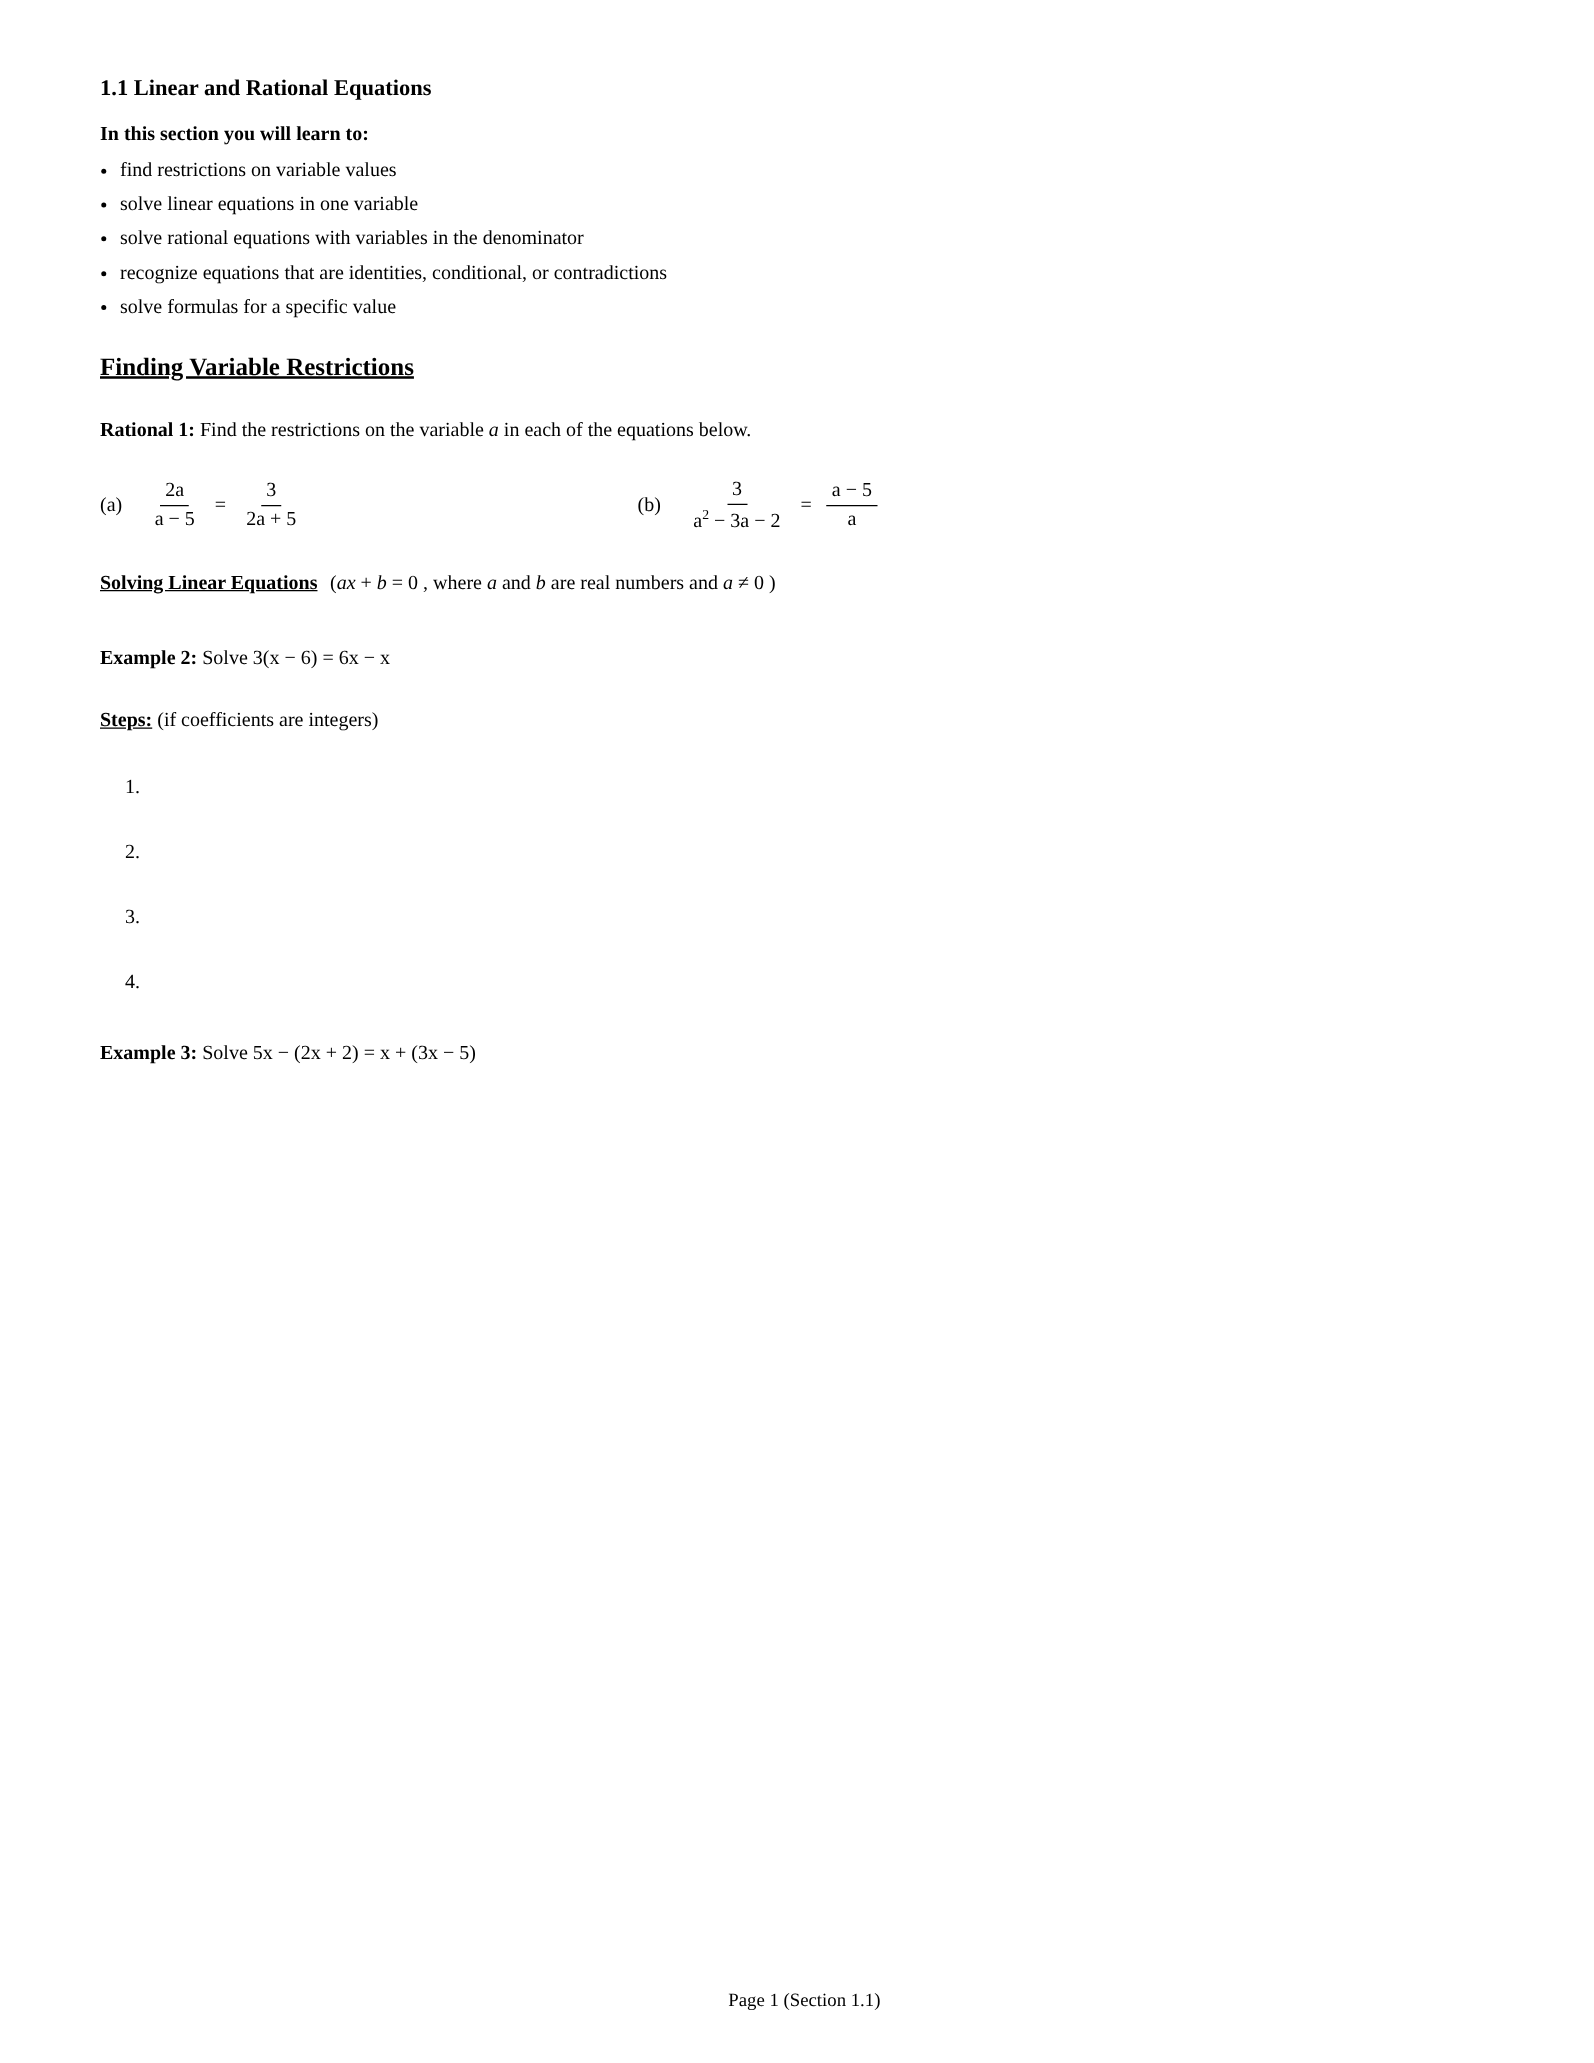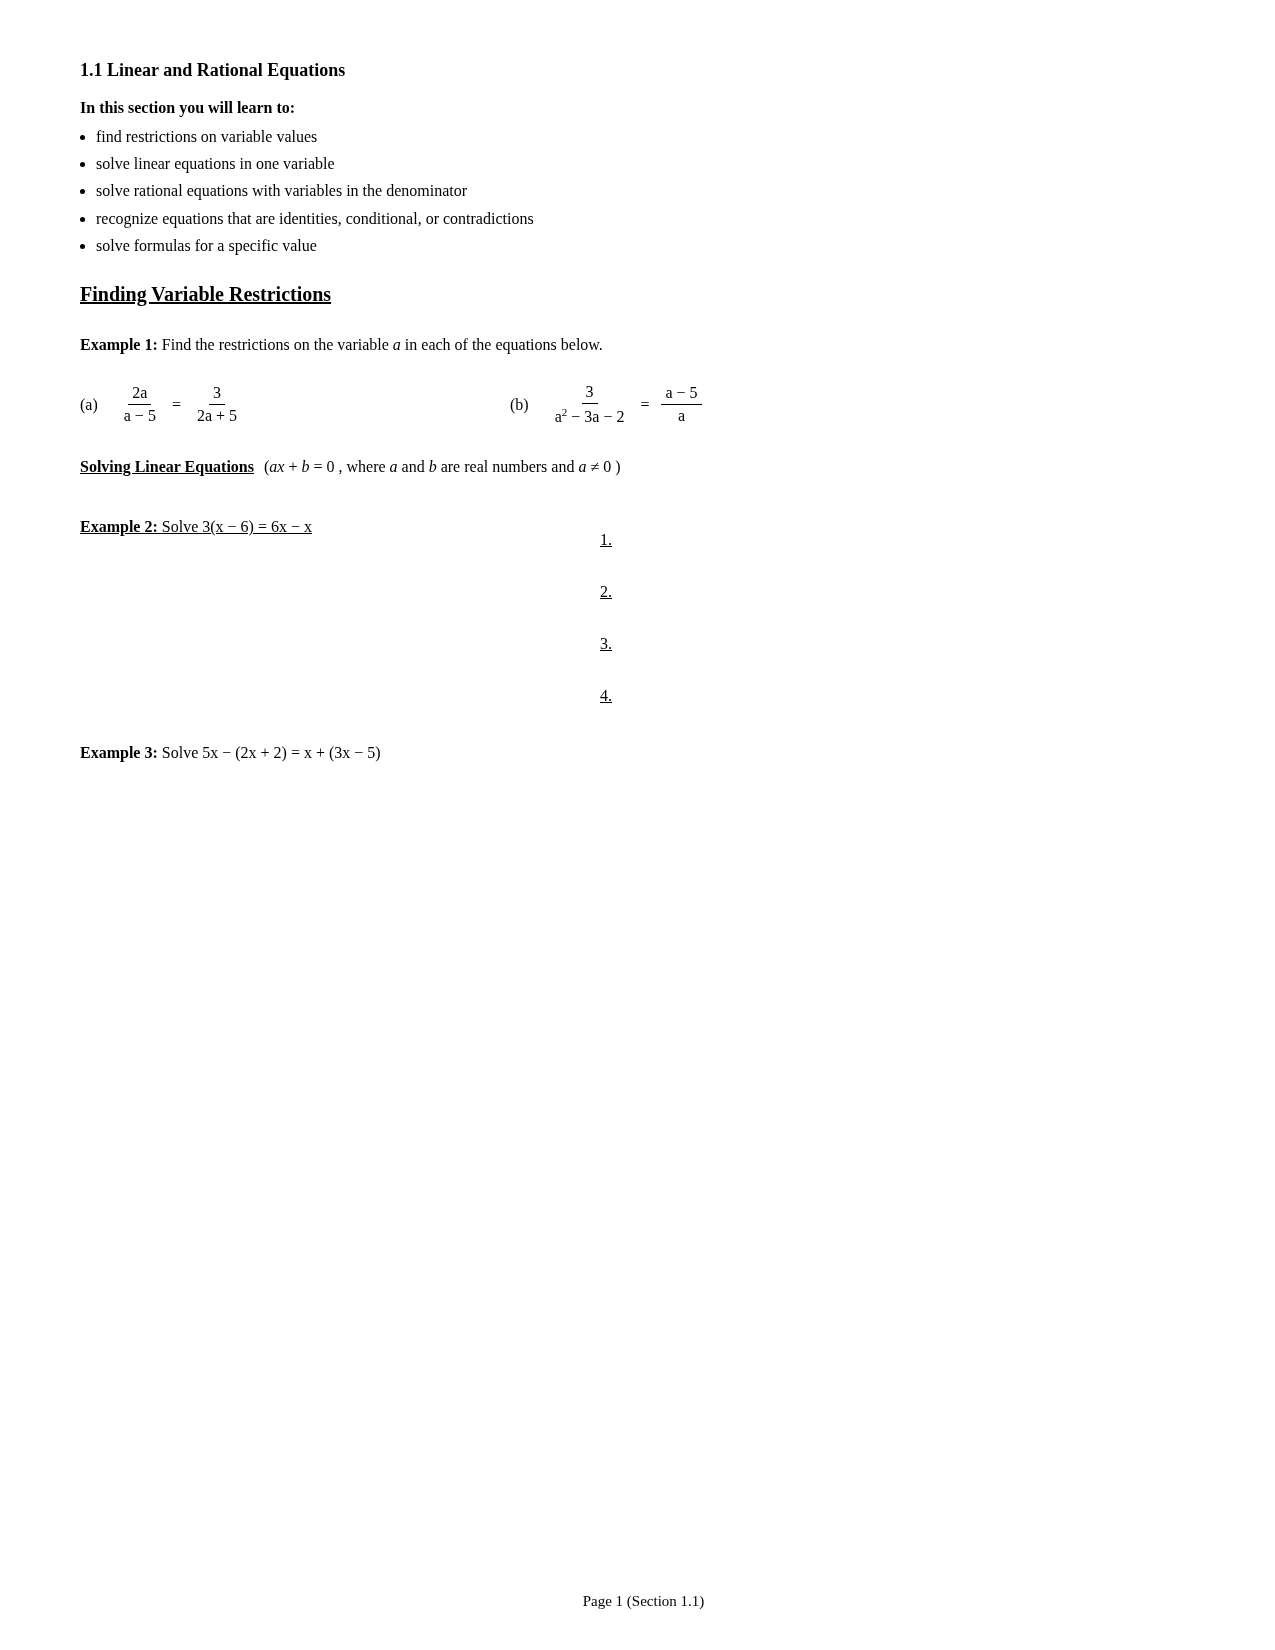--- a/index.html
+++ b/index.html
@@ -113,25 +113,24 @@
       display: inline;
     }
 
     .solving-inline {
       display: inline;
       margin-left: 6px;
     }
 
     .example2-row {
       display: flex;
-      flex-direction: row;
+      flex-direction: column;
       align-items: flex-start;
       margin-top: 20px;
       gap: 0;
-      text-decoration: underline;
     }
 
     .example2-left {
       width: 500px;
     }
 
     .example2-right {
       flex: 1;
     }
 
@@ -180,21 +179,21 @@
   <li>find restrictions on variable values</li>
   <li>solve linear equations in one variable</li>
   <li>solve rational equations with variables in the denominator</li>
   <li>recognize equations that are identities, conditional, or contradictions</li>
   <li>solve formulas for a specific value</li>
 </ul>
 
 <div class="subsection-title">Finding Variable Restrictions</div>
 
 <div class="example-line" style="margin-top:16px;">
-  <span class="example-bold">Example 1:</span>
+  <span class="example-bold">Rational 1:</span>
   <span> Find the restrictions on the variable <em>a</em> in each of the equations below.</span>
 </div>
 
 <div class="math-row">
 
   <div class="math-part math-part-a">
     <span class="part-label">(a)</span>
     <span style="display:inline-flex;align-items:center;vertical-align:middle;">
       <span class="fraction">
         <span class="numerator">2a</span>
@@ -235,20 +234,24 @@
 
 <div class="example2-row">
   <div class="example2-left">
     <div class="example-line" style="margin-top:18px;">
       <span class="example-bold">Example 2:</span>
       <span> Solve </span>
       <span>3(x − 6) = 6x − x</span>
     </div>
   </div>
   <div class="example2-right">
+    <div style="margin-top:18px;">
+      <span class="steps-title">Steps:</span>
+      <span> (if coefficients are integers)</span>
+    </div>
     <div class="steps-list">
       <div class="step-item">1.</div>
       <div class="step-item">2.</div>
       <div class="step-item">3.</div>
       <div class="step-item">4.</div>
     </div>
   </div>
 </div>
 
 <div class="example3-section">

